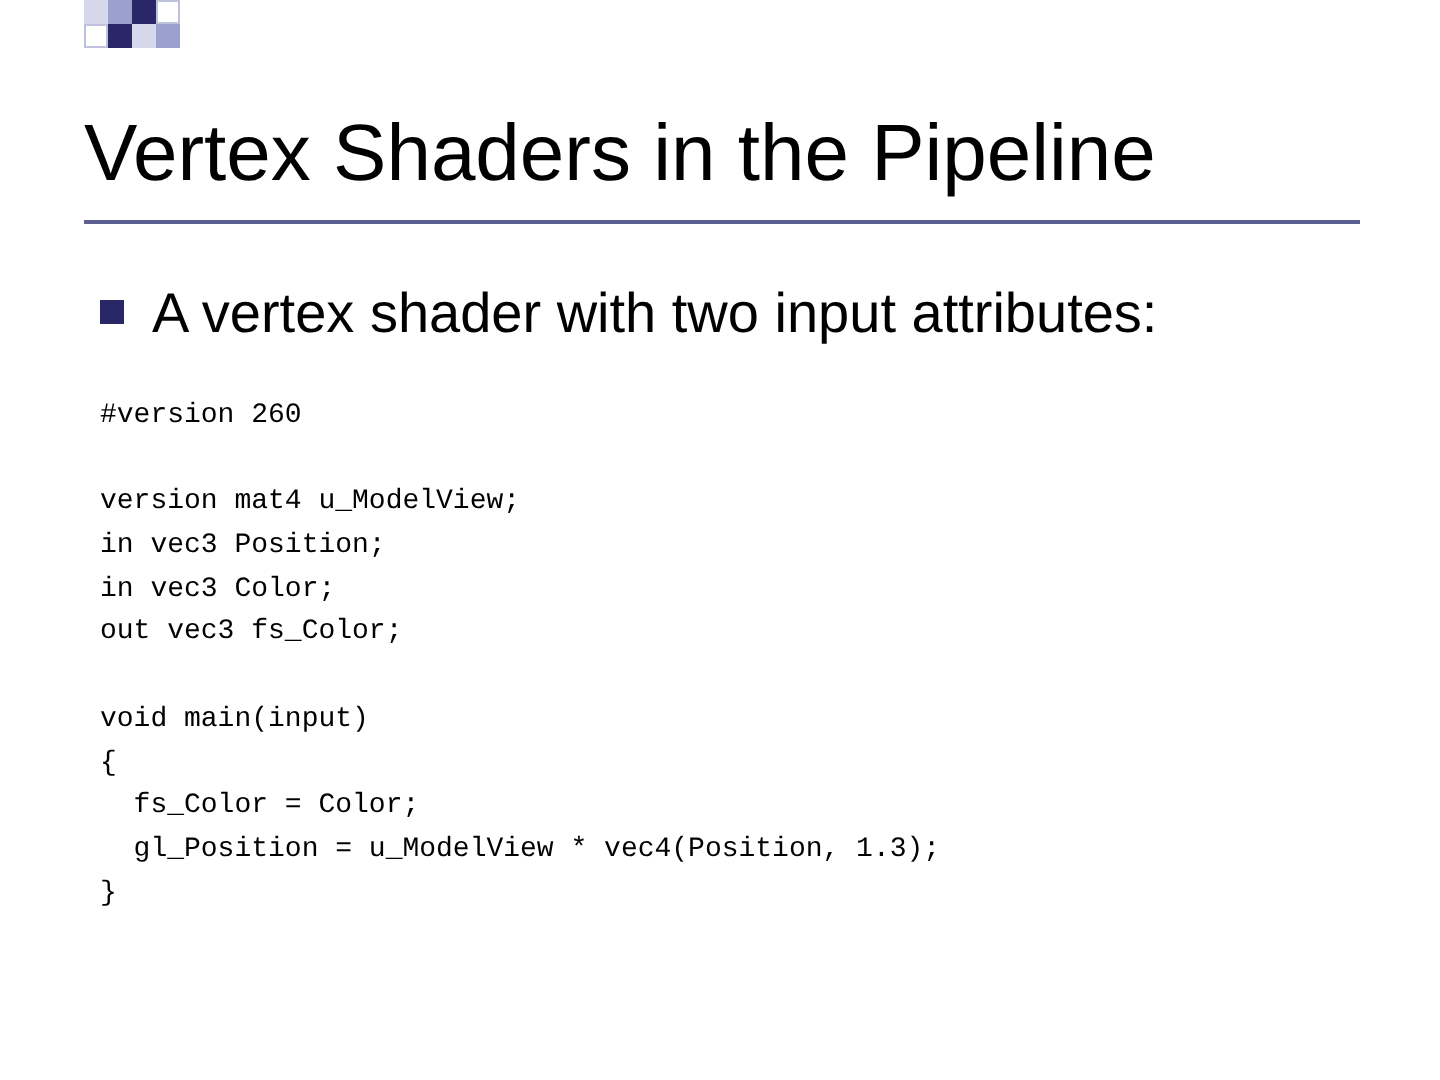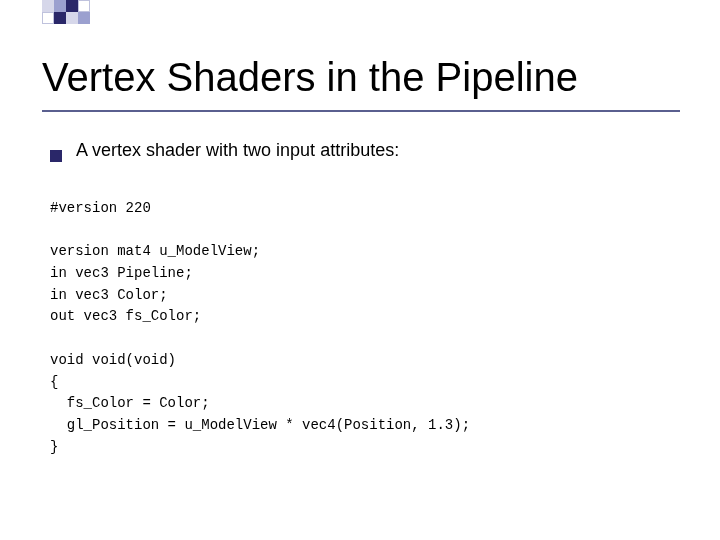--- a/index.html
+++ b/index.html
@@ -61,21 +61,21 @@
   }
   .bullet-square {
     width: 12px;
     height: 12px;
     background: #2a2769;
     margin-top: 10px;
     margin-right: 14px;
     flex: 0 0 auto;
   }
   .bullet-text {
-    font-size: 18px;
+    font-size: 28px;
     line-height: 1.2;
   }
   .code {
     position: absolute;
     top: 198px;
     left: 50px;
     right: 40px;
     font-family: "Courier New", Courier, monospace;
     font-size: 14px;
     line-height: 1.55;
@@ -109,26 +109,26 @@
 
   <div class="title">Vertex Shaders in the Pipeline</div>
 
   <div class="rule"></div>
 
   <div class="bullet-row">
     <div class="bullet-square"></div>
     <div class="bullet-text">A vertex shader with two input attributes:</div>
   </div>
 
-  <div class="code"><span>#version 220</span>
+  <div class="code"><span>#version 260</span>
 <span></span>
 <span>version mat4 u_ModelView;</span>
-<span>in vec3 Pipeline;</span>
+<span>in vec3 Position;</span>
 <span>in vec3 Color;</span>
 <span>out vec3 fs_Color;</span>
 <span></span>
-<span>void void(void)</span>
+<span>void main(input)</span>
 <span>{</span>
 <span>  fs_Color = Color;</span>
 <span>  gl_Position = u_ModelView * vec4(Position, 1.3);</span>
 <span>}</span></div>
 
 </div>
 
 </body></html>

